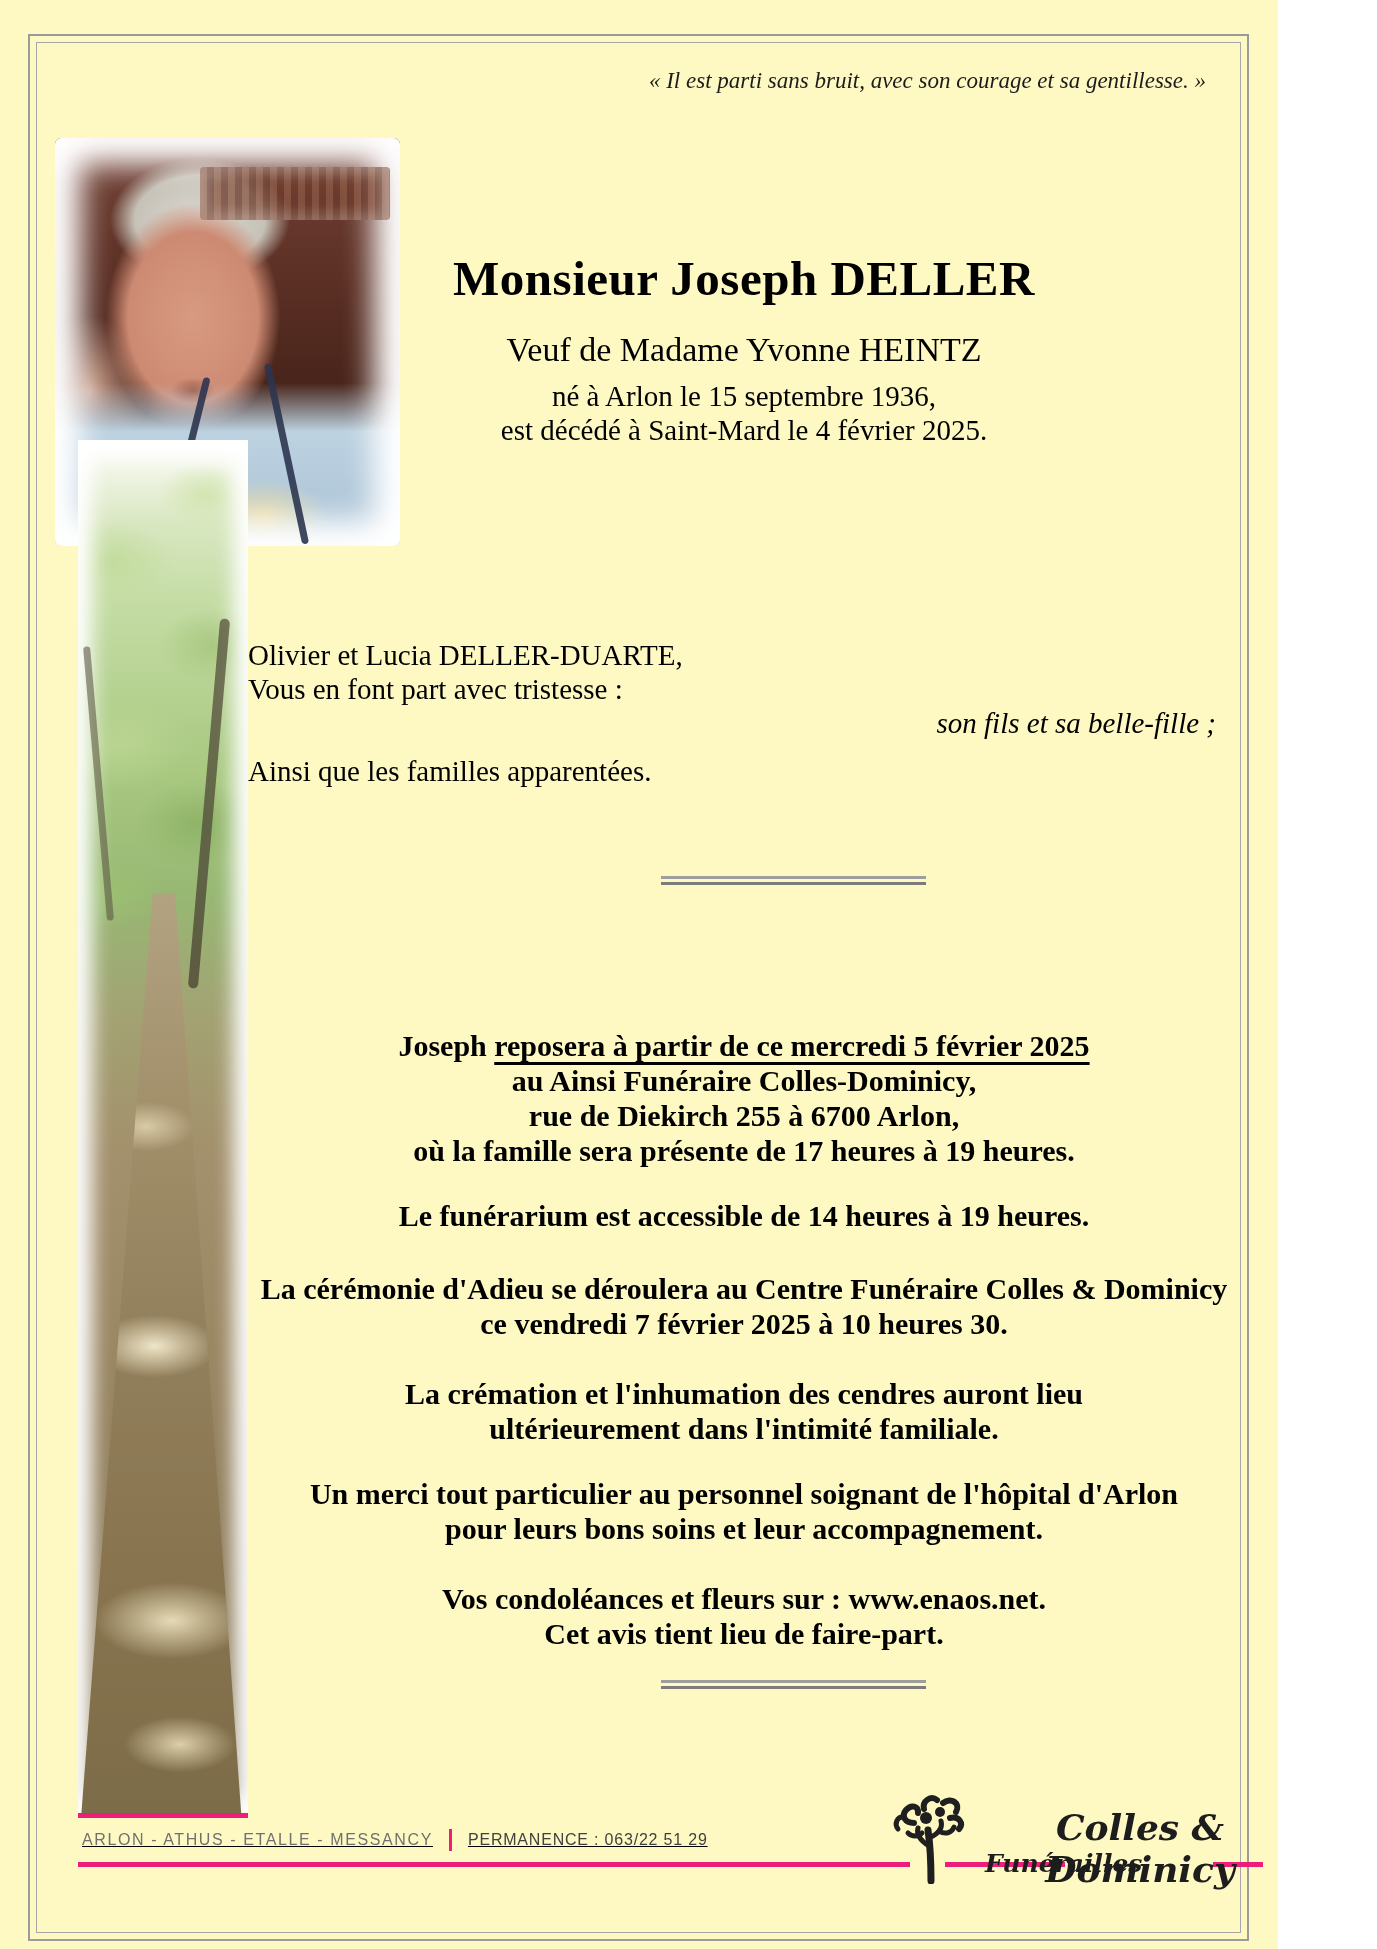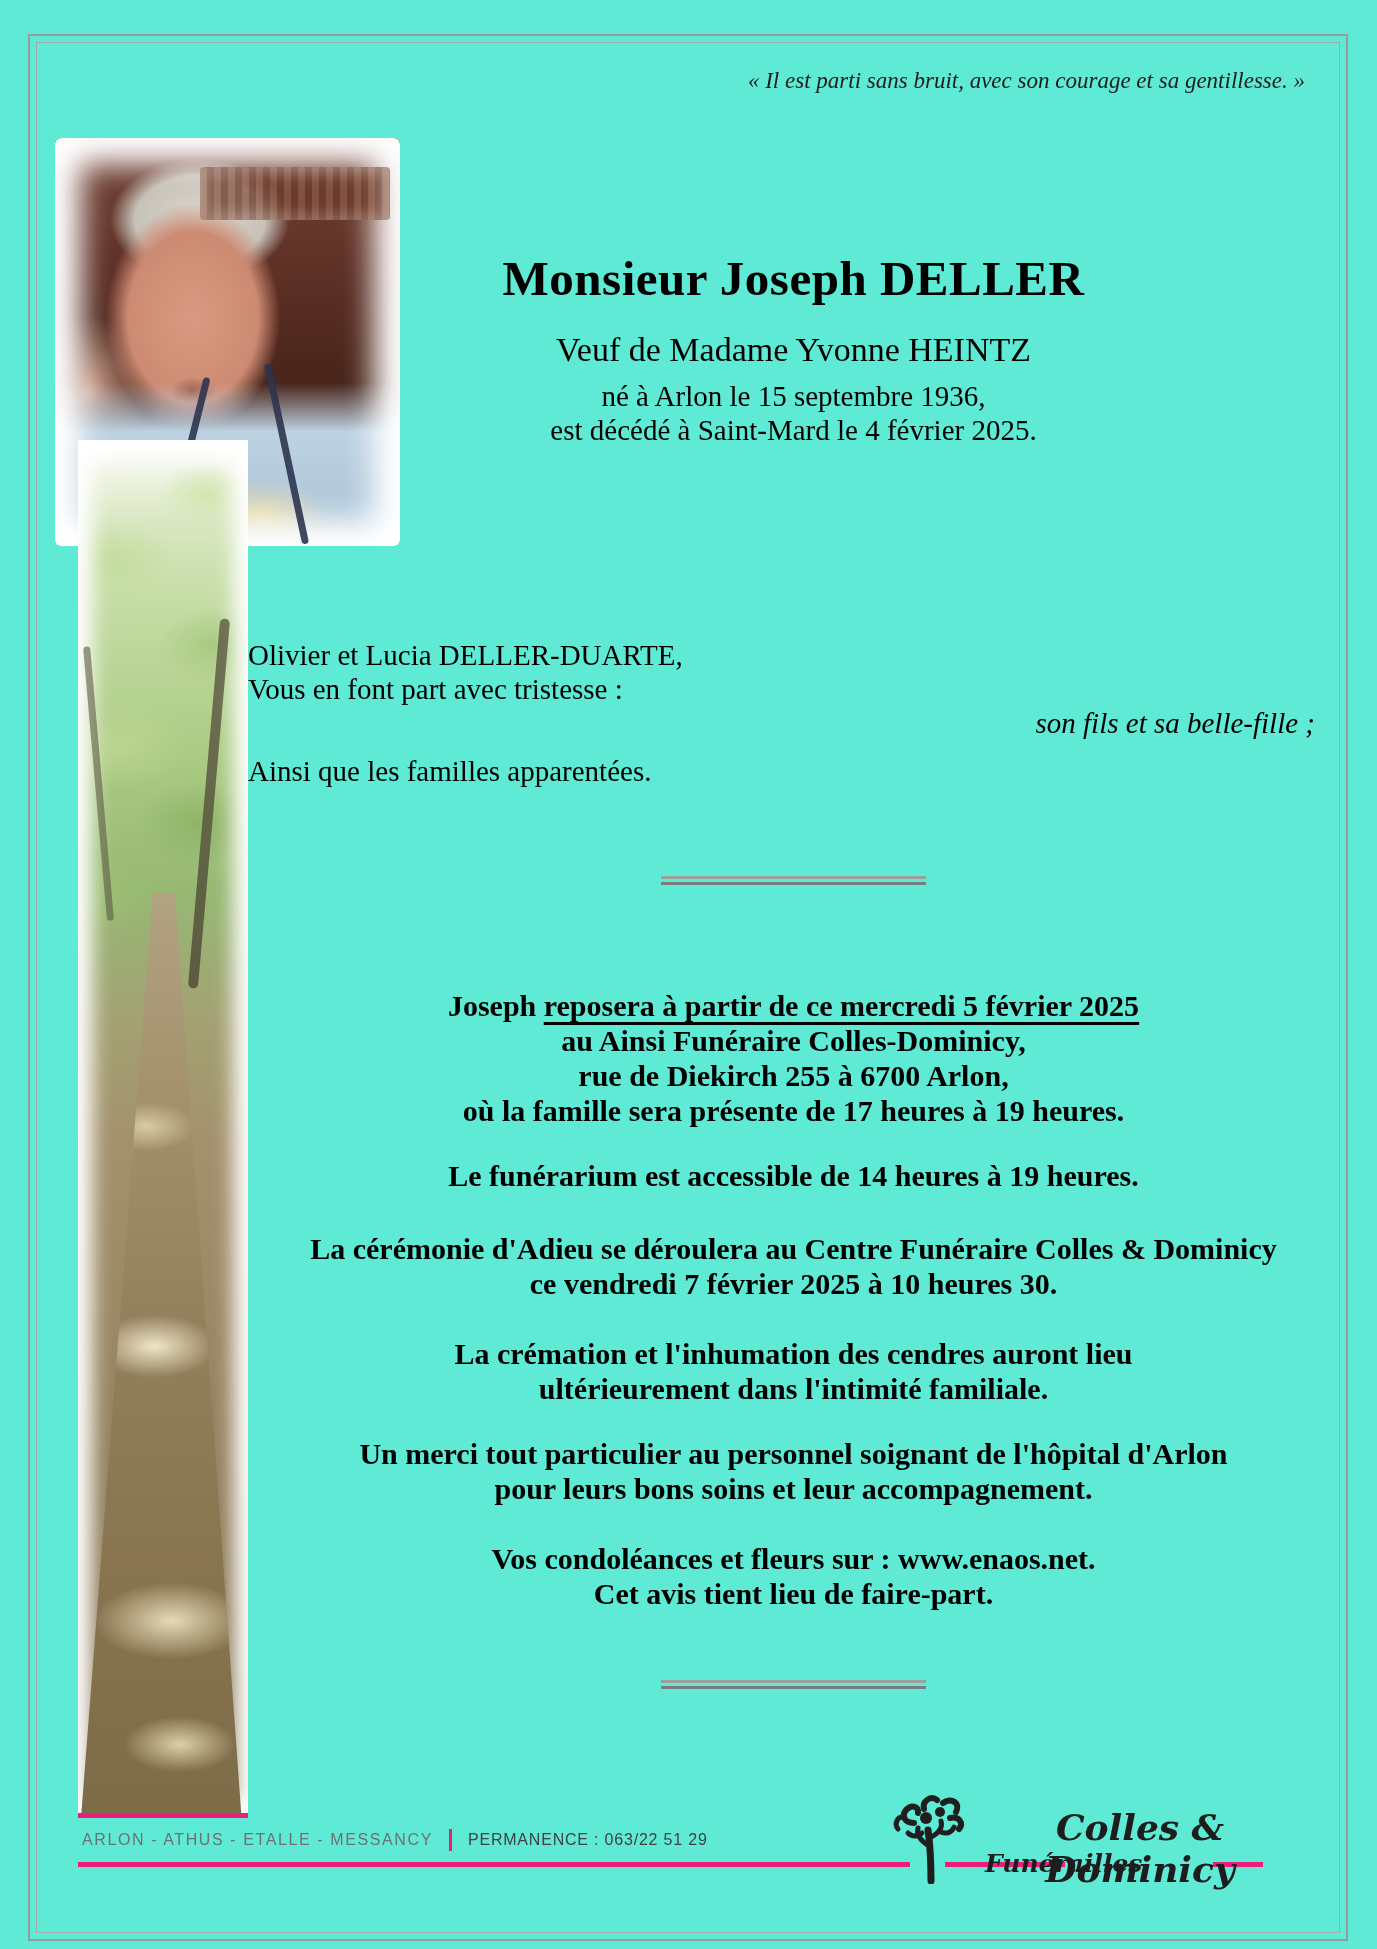--- a/index.html
+++ b/index.html
@@ -1,16 +1,16 @@
 <!DOCTYPE html>
 <html><head>
 <meta charset="utf-8">
 <style>
   html,body{margin:0;padding:0;background:#fff;}
-  .page{position:relative;width:1377px;height:1949px;background:#5eead4;overflow:hidden;
+  .page{position:relative;width:1278px;height:1949px;background:#fef9c3;overflow:hidden;
         font-family:"Liberation Serif", serif;color:#000;}
 
   
   .frame-outer{position:absolute;left:28px;top:34px;right:29px;bottom:8px;
                border:2px solid #9b9b9b;pointer-events:none;}
   .frame-inner{position:absolute;left:36px;top:42px;right:37px;bottom:16px;
                border:1px solid #a7a7a7;pointer-events:none;}
 
   
   .quote{position:absolute;top:68px;right:72px;font-style:italic;font-size:23px;color:#1c1c1c;}
@@ -71,28 +71,28 @@
   .family{position:absolute;left:248px;right:62px;top:638px;font-size:29px;line-height:34px;text-align:left;}
   .family .relation{text-align:right;font-style:italic;}
   .family .related{margin-top:14px;}
 
   .divider{position:absolute;width:265px;left:661px;}
   .divider .l1{height:3px;background:#9e9e9e;}
   .divider .l2{height:3px;background:#7c7c7c;margin-top:3px;}
   .div1{top:876px;} .div2{top:1680px;}
 
   .para{position:absolute;left:255px;right:45px;text-align:center;
-        font-size:30px;font-weight:bold;line-height:35px;}
+        font-size:30px;font-weight:bold;line-height:35px;margin-top:40px;}
   .p-repose{top:988px;} .p-funerarium{top:1158px;} .p-ceremony{top:1231px;}
   .p-cremation{top:1336px;} .p-thanks{top:1436px;} .p-condol{top:1541px;}
   .u{text-decoration:underline;text-decoration-thickness:2.5px;text-underline-offset:6px;}
 
   
   .footer-left{position:absolute;left:82px;top:1829px;display:flex;align-items:center;gap:16px;
-               font-family:"Liberation Sans", sans-serif;}
+               font-family:"Liberation Sans", sans-serif;text-decoration:underline;}
   .cities{font-size:16px;letter-spacing:1.6px;color:#707070;}
   .pink-bar{width:3px;height:22px;}
   .permanence{font-size:16px;letter-spacing:.8px;color:#414141;}
   .pink-line{position:absolute;top:1862px;height:5px;}
   .seg1{left:78px;width:832px;} .seg2{left:945px;width:120px;} .seg3{left:1213px;width:50px;}
 
   .brand-name{position:absolute;left:985px;top:1806px;width:310px;text-align:center;
       font-family:"DejaVu Serif", serif;font-style:italic;font-weight:bold;
       font-size:36px;color:#1d1d1d;}
   .brand-sub{position:absolute;left:985px;top:1849px;width:310px;text-align:left;

